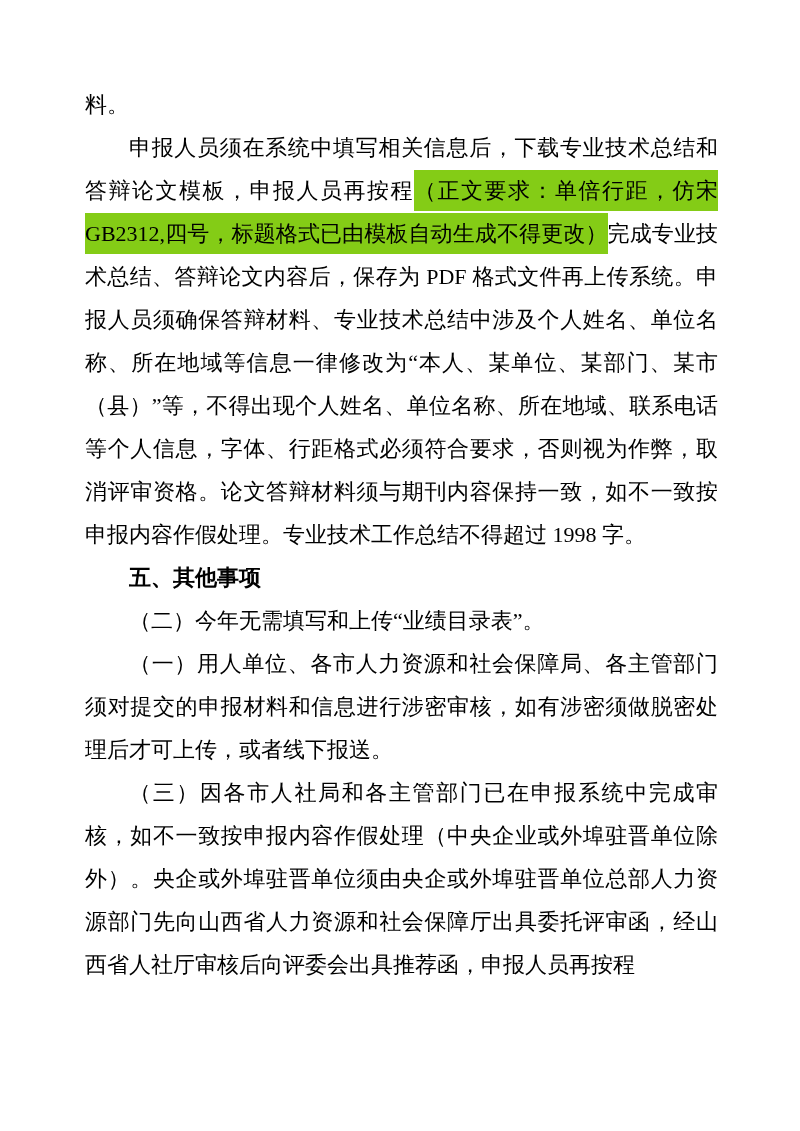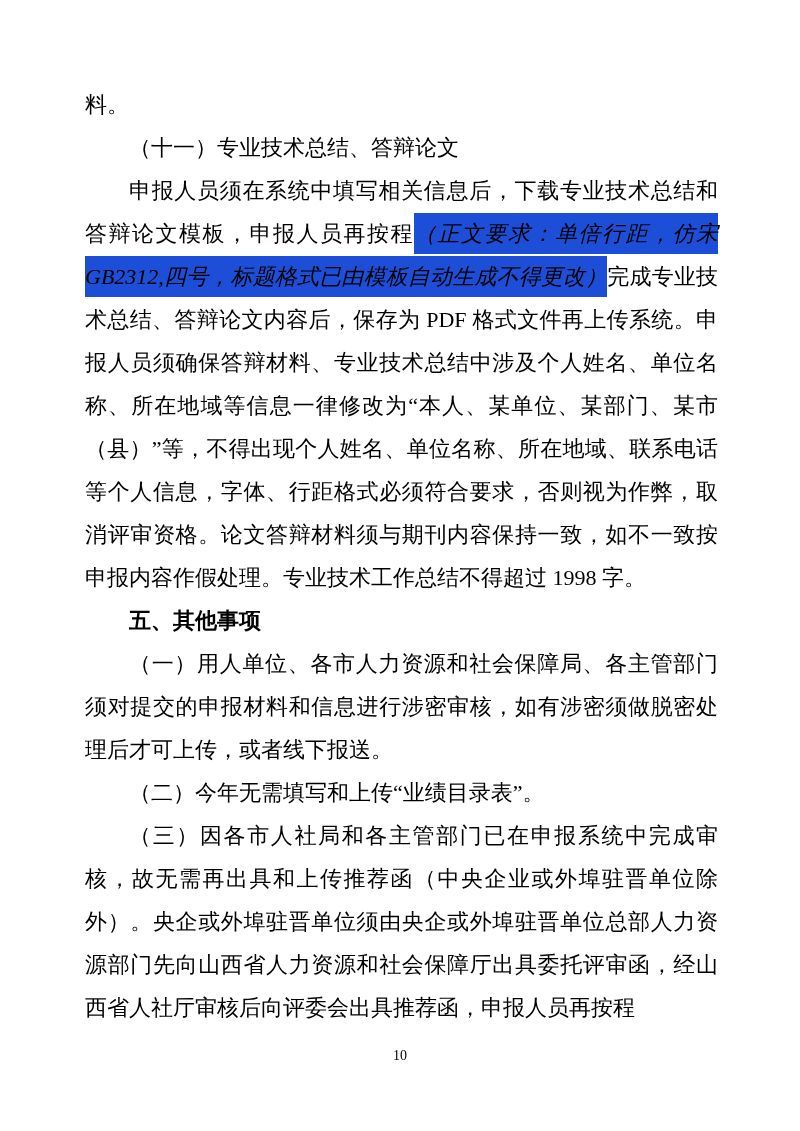--- a/index.html
+++ b/index.html
@@ -55,27 +55,25 @@
     color: #000000;
   }
 </style>
 </head>
 <body>
 
 <div class="page">
   <div class="content">
     <p class="no-indent">料。</p>
 
-    <p>（十一）专业技术总结、答辩论文</p>
 
-    <p><span>申报人员须在系统中填写相关信息后，下载专业技术总结和答辩论文模板，申报人员再按程</span><span class="hl" style="background: #1d4ed8; font-style: italic;">（正文要求：单倍行距，仿宋 GB2312,四号，标题格式已由模板自动生成不得更改）</span><span>完成专业技术总结、答辩论文内容后，保存为 PDF 格式文件再上传系统。申报人员须确保答辩材料、专业技术总结中涉及个人姓名、单位名称、所在地域等信息一律修改为“本人、某单位、某部门、某市（县）”等，不得出现个人姓名、单位名称、所在地域、联系电话等个人信息，字体、行距格式必须符合要求，否则视为作弊，取消评审资格。论文答辩材料须与期刊内容保持一致，如不一致按申报内容作假处理。专业技术工作总结不得超过 1998 字。</span></p>
+    <p><span>申报人员须在系统中填写相关信息后，下载专业技术总结和答辩论文模板，申报人员再按程</span><span class="hl" style="background: #84cc16;">（正文要求：单倍行距，仿宋 GB2312,四号，标题格式已由模板自动生成不得更改）</span><span>完成专业技术总结、答辩论文内容后，保存为 PDF 格式文件再上传系统。申报人员须确保答辩材料、专业技术总结中涉及个人姓名、单位名称、所在地域等信息一律修改为“本人、某单位、某部门、某市（县）”等，不得出现个人姓名、单位名称、所在地域、联系电话等个人信息，字体、行距格式必须符合要求，否则视为作弊，取消评审资格。论文答辩材料须与期刊内容保持一致，如不一致按申报内容作假处理。专业技术工作总结不得超过 1998 字。</span></p>
 
     <p class="heading-bold">五、其他事项</p>
 
+    <p>（二）今年无需填写和上传“业绩目录表”。</p>
+
     <p>（一）用人单位、各市人力资源和社会保障局、各主管部门须对提交的申报材料和信息进行涉密审核，如有涉密须做脱密处理后才可上传，或者线下报送。</p>
 
-    <p>（二）今年无需填写和上传“业绩目录表”。</p>
-
-    <p>（三）因各市人社局和各主管部门已在申报系统中完成审核，故无需再出具和上传推荐函（中央企业或外埠驻晋单位除外）。央企或外埠驻晋单位须由央企或外埠驻晋单位总部人力资源部门先向山西省人力资源和社会保障厅出具委托评审函，经山西省人社厅审核后向评委会出具推荐函，申报人员再按程</p>
+    <p>（三）因各市人社局和各主管部门已在申报系统中完成审核，如不一致按申报内容作假处理（中央企业或外埠驻晋单位除外）。央企或外埠驻晋单位须由央企或外埠驻晋单位总部人力资源部门先向山西省人力资源和社会保障厅出具委托评审函，经山西省人社厅审核后向评委会出具推荐函，申报人员再按程</p>
   </div>
 
-  <div class="page-number">10</div>
 </div>
 
 </body></html>

